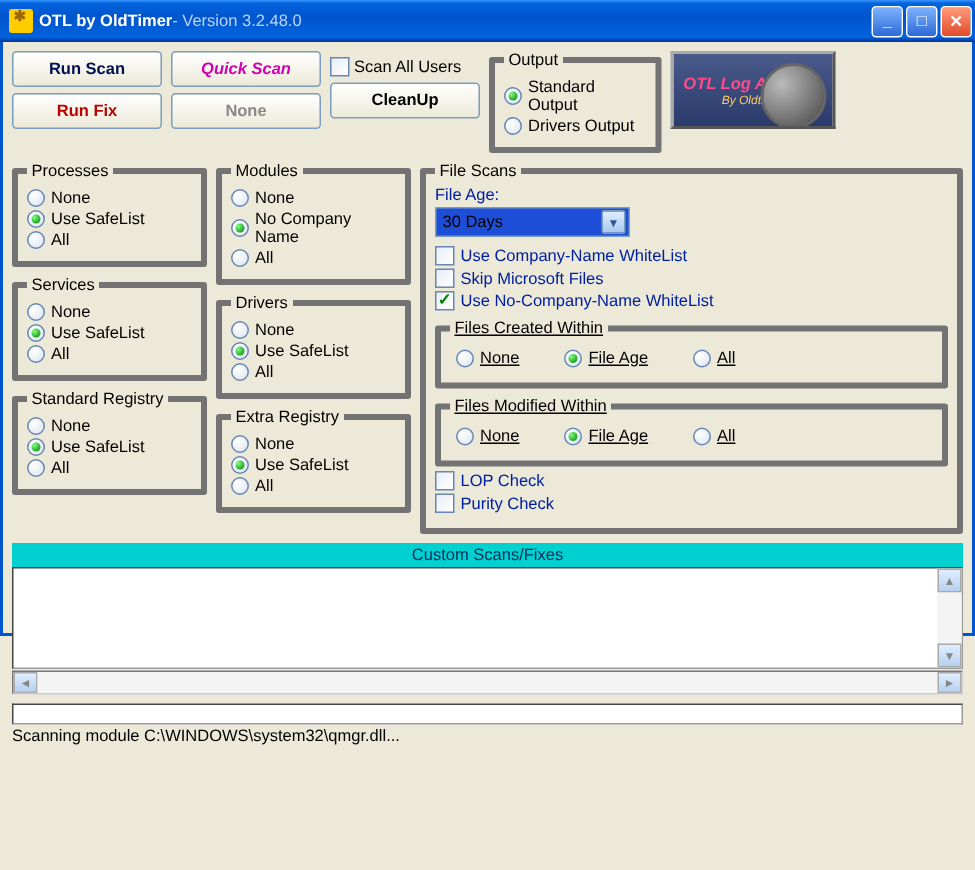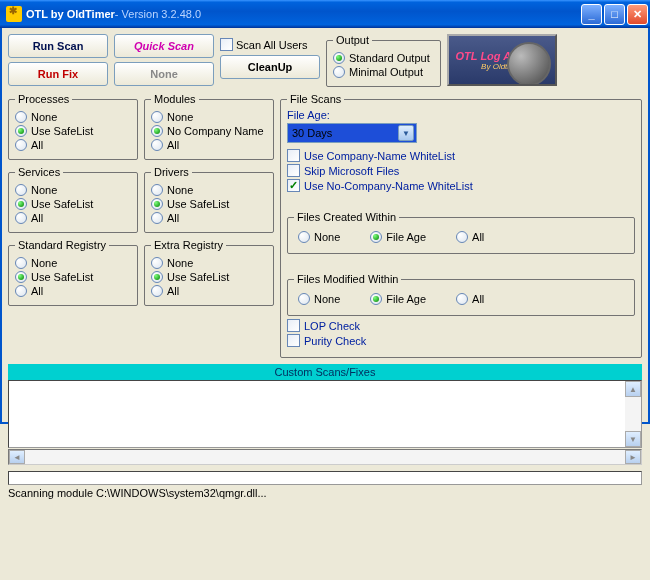--- a/index.html
+++ b/index.html
@@ -15,39 +15,39 @@
 .client { padding: 6px; background: #ece9d8; border: 2px solid #0055cc; border-top: none; height: 396px; }
 .toprow { display: flex; gap: 6px; margin-bottom: 6px; align-items: flex-start; }
 .btncol { display: flex; flex-direction: column; gap: 4px; }
 .btn { width: 100px; height: 24px; background: linear-gradient(to bottom, #fff, #ece9d8); border: 1px solid #7b9ebd; border-radius: 3px; display: flex; align-items: center; justify-content: center; font-weight: bold; cursor: pointer; }
 .btn.navy { color: #001050; }
 .btn.magenta { color: #d000b0; font-style: italic; }
 .btn.red { color: #c00000; }
 .btn.gray { color: #888; }
 .btn.black { color: #000; }
 .scanall { display: flex; align-items: center; gap: 3px; margin-top: 4px; }
-fieldset { border: 1px solid #737373; border-radius: 2px; padding: 4px 6px 6px; position: relative; }
+fieldset { border: 4px solid #737373; border-radius: 2px; padding: 4px 6px 6px; position: relative; }
 legend { font-size: 11px; padding: 0 3px; color: #000; }
 .output { width: 115px; }
 .radio, .check { display: flex; align-items: center; gap: 4px; margin: 2px 0; cursor: pointer; }
 .rb { width: 12px; height: 12px; border: 1px solid #6787b6; border-radius: 50%; background: radial-gradient(circle at 30% 30%, #fff, #dce5ef); display: flex; align-items: center; justify-content: center; flex-shrink: 0; }
 .rb.on::after { content: ""; width: 6px; height: 6px; background: radial-gradient(circle at 30% 30%, #7fff7f, #008000); border-radius: 50%; }
 .cb { width: 13px; height: 13px; border: 1px solid #6787b6; background: linear-gradient(to bottom right, #e8eef7, #fff); display: flex; align-items: center; justify-content: center; flex-shrink: 0; }
 .cb.on::after { content: "✓"; color: #008000; font-weight: bold; font-size: 11px; line-height: 1; }
 .logo { width: 110px; height: 52px; background: linear-gradient(to bottom, #4a5a8a, #2a3a6a); border: 2px outset #aaa; display: flex; flex-direction: column; align-items: center; justify-content: center; color: #ff4a8a; font-style: italic; font-weight: bold; font-size: 10px; position: relative; overflow: hidden; }
 .logo::after { content: ""; position: absolute; right: 4px; top: 6px; width: 40px; height: 40px; border-radius: 50%; background: radial-gradient(circle at 30% 30%, #bbb, #444); border: 2px solid #666; }
 .logo .byline { color: #ffcc66; font-size: 8px; font-weight: normal; }
 .mid { display: flex; gap: 6px; justify-content: flex-end; }
 .leftcol, .midcol { display: flex; flex-direction: column; gap: 6px; width: 130px; }
 .rightcol { flex: 1; }
 .filescans { padding-bottom: 8px; }
 .bluelbl { color: #0020a0; }
 .select { width: 130px; height: 20px; background: #1d4ed8; border: 1px solid #7b9ebd; margin: 2px 0 6px; display: flex; align-items: center; padding: 0 2px 0 4px; }
 .select .arrow { margin-left: auto; width: 16px; height: 16px; background: linear-gradient(to bottom, #dfeeff, #a8c8ef); border: 1px solid #7b9ebd; border-radius: 2px; display: flex; align-items: center; justify-content: center; color: #2a5a9a; font-size: 8px; }
-.subfs { margin-top: 19px; }
+.subfs { margin-top: 6px; text-decoration: underline; }
 .subfs .radiorow { display: flex; gap: 30px; margin: 2px 4px; }
 .customhdr { background: #00d0d0; color: #003060; padding: 2px 4px; margin-top: 6px; font-size: 11px; text-align: center; }
 .textarea { background: #fff; border: 1px inset #999; height: 68px; position: relative; }
 .scroll { position: absolute; right: 0; top: 0; bottom: 0; width: 16px; background: #eee; display: flex; flex-direction: column; }
 .scroll .sbtn { height: 16px; background: linear-gradient(to bottom, #dfeeff, #b8d0ef); border: 1px solid #aaa; display: flex; align-items: center; justify-content: center; color: #888; font-size: 8px; }
 .scroll .track { flex: 1; background: #f4f4f4; }
 .hscroll { height: 16px; background: #eee; display: flex; border: 1px inset #ccc; margin-top: 1px; }
 .hscroll .sbtn { width: 16px; background: linear-gradient(to bottom, #dfeeff, #b8d0ef); border: 1px solid #aaa; display: flex; align-items: center; justify-content: center; color: #888; font-size: 8px; }
 .hscroll .track { flex: 1; background: #f4f4f4; }
 .progress { height: 14px; background: #fff; border: 1px inset #999; margin-top: 6px; }
@@ -86,21 +86,21 @@
       <div class="btn black">CleanUp</div>
     </div>
     <fieldset class="output">
       <legend>Output</legend>
       <div class="radio">
           <span class="rb on"></span>
           <span>Standard Output</span>
         </div>
       <div class="radio">
           <span class="rb"></span>
-          <span>Minimal Output</span>
+          <span>Drivers Output</span>
         </div>
     </fieldset>
     <div class="logo">
       <span>OTL Log Analysis</span>
       <span class="byline">By Oldtimer</span>
     </div>
   </div>
 
   <div class="mid">
     <div class="leftcol">

